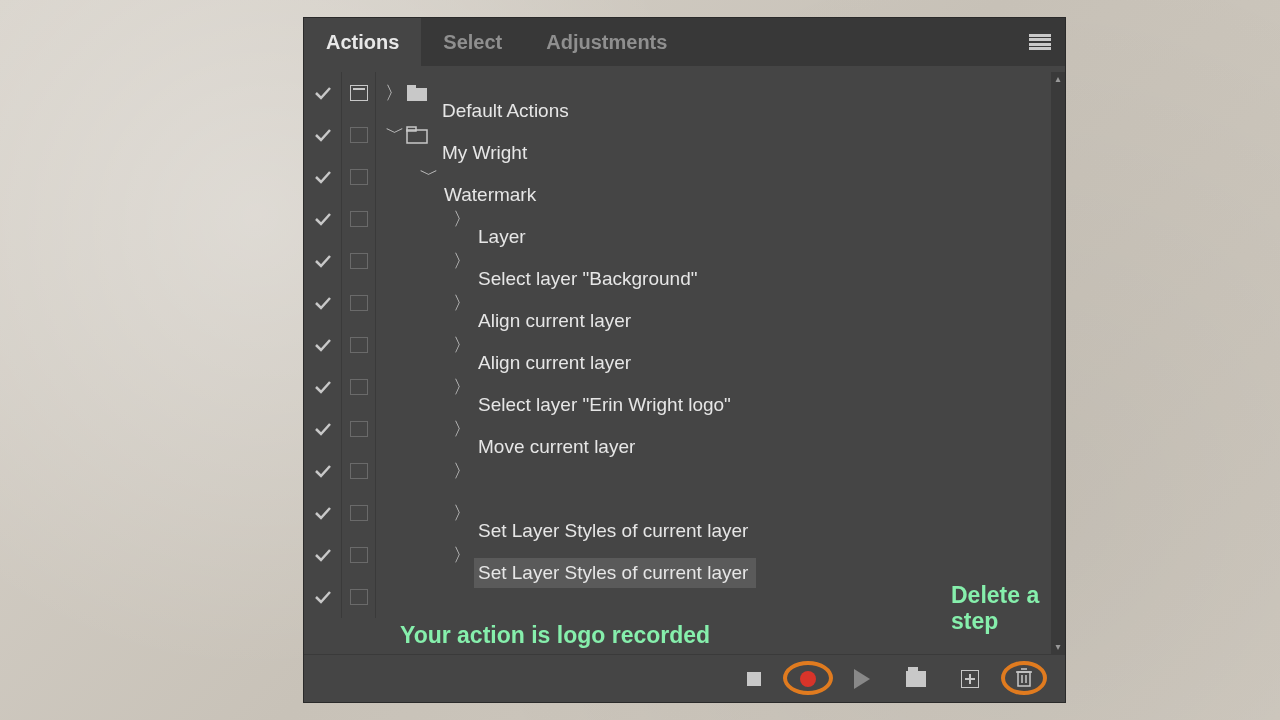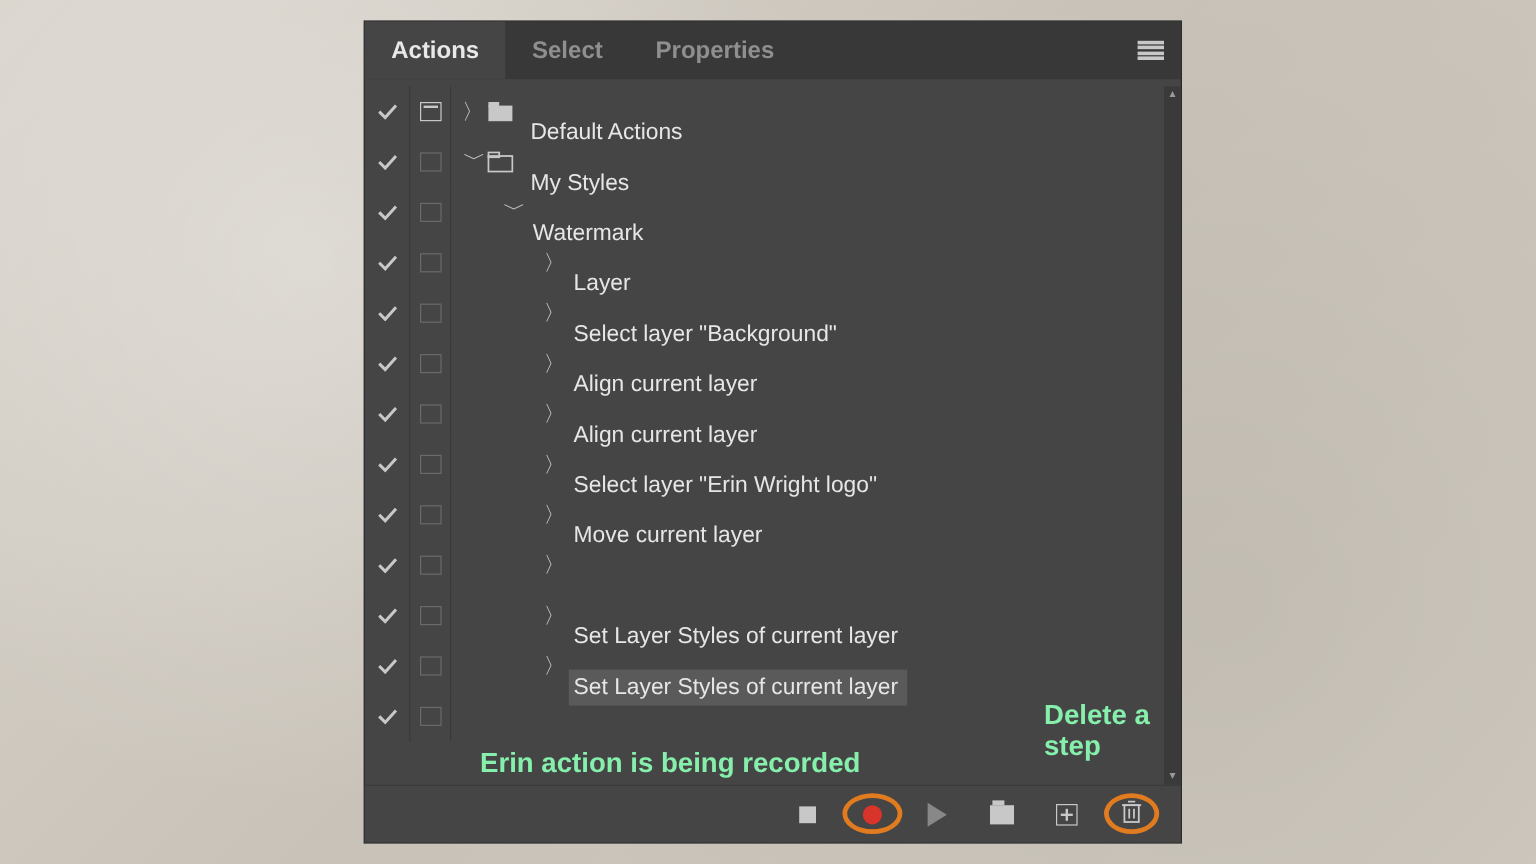--- a/index.html
+++ b/index.html
@@ -12,21 +12,21 @@
       radial-gradient(circle at 80% 70%, rgba(0,0,0,0.05) 0%, transparent 50%),
       linear-gradient(135deg, #d8d3cb 0%, #c8c2b8 50%, #d0cac0 100%);
     font-family: "Segoe UI", Tahoma, sans-serif;
     position: relative;
     overflow: hidden;
   }
   .panel {
     position: absolute;
     left: 304px;
     top: 18px;
-    width: 680px;
+    width: 761px;
     height: 684px;
     background: #454545;
     box-shadow: 0 0 0 1px #2a2a2a;
     display: flex;
     flex-direction: column;
   }
   .tabbar {
     display: flex;
     align-items: stretch;
     height: 48px;
@@ -200,21 +200,21 @@
   }
 </style>
 </head>
 <body>
 
 <div class="panel">
 
   <div class="tabbar">
     <div class="tab active">Actions</div>
     <div class="tab">Select</div>
-    <div class="tab">Properties</div>
+    <div class="tab">Adjustments</div>
     <div class="tabbar-spacer"></div>
     <div class="hamburger">
       <div class="hamburger-icon">
           <span></span>
           <span></span>
           <span></span>
           <span></span>
         </div>
     </div>
   </div>
@@ -248,21 +248,21 @@
         </div>
       <div class="dialog-cell">
           <div class="dlg-box"></div>
         </div>
       <div class="tree-cell">
         <span class="chev" style="transform:rotate(90deg)">〉</span>
         <svg class="folder-icon" viewBox="0 0 22 18">
             <rect x="1" y="4" width="20" height="13" fill="none" stroke="#c8c8c8" stroke-width="1.5"></rect>
             <rect x="1" y="1" width="9" height="4" fill="none" stroke="#c8c8c8" stroke-width="1.5"></rect>
           </svg>
-        <span class="label-cell">My Styles</span>
+        <span class="label-cell">My Wright</span>
       </div>
     </div>
 
     <div class="row">
       <div class="check-cell">
           <svg class="chk" viewBox="0 0 20 14">
             <polyline points="3,7 8,12 17,2"></polyline>
           </svg>
         </div>
       <div class="dialog-cell">
@@ -420,21 +420,21 @@
           <div class="dlg-box"></div>
         </div>
       <div class="tree-cell"></div>
     </div>
 
     <div class="scrollbar">
       <div class="scroll-arrow up">▴</div>
       <div class="scroll-arrow down">▾</div>
     </div>
 
-    <div class="annot" style="left:96px; top:556px;">Erin action is being recorded</div>
+    <div class="annot" style="left:96px; top:556px;">Your action is logo recorded</div>
     <div class="annot" style="right:24px; top:516px; text-align:left; width:90px;">Delete a step</div>
   </div>
 
   <div class="footer">
     <div class="fbtn">
         <div class="stop-icon"></div>
       </div>
     <div class="fbtn">
       <div class="highlight-oval" style="width:50px; height:34px; left:-12px; top:-5px;"></div>
       <div class="rec-icon"></div>

